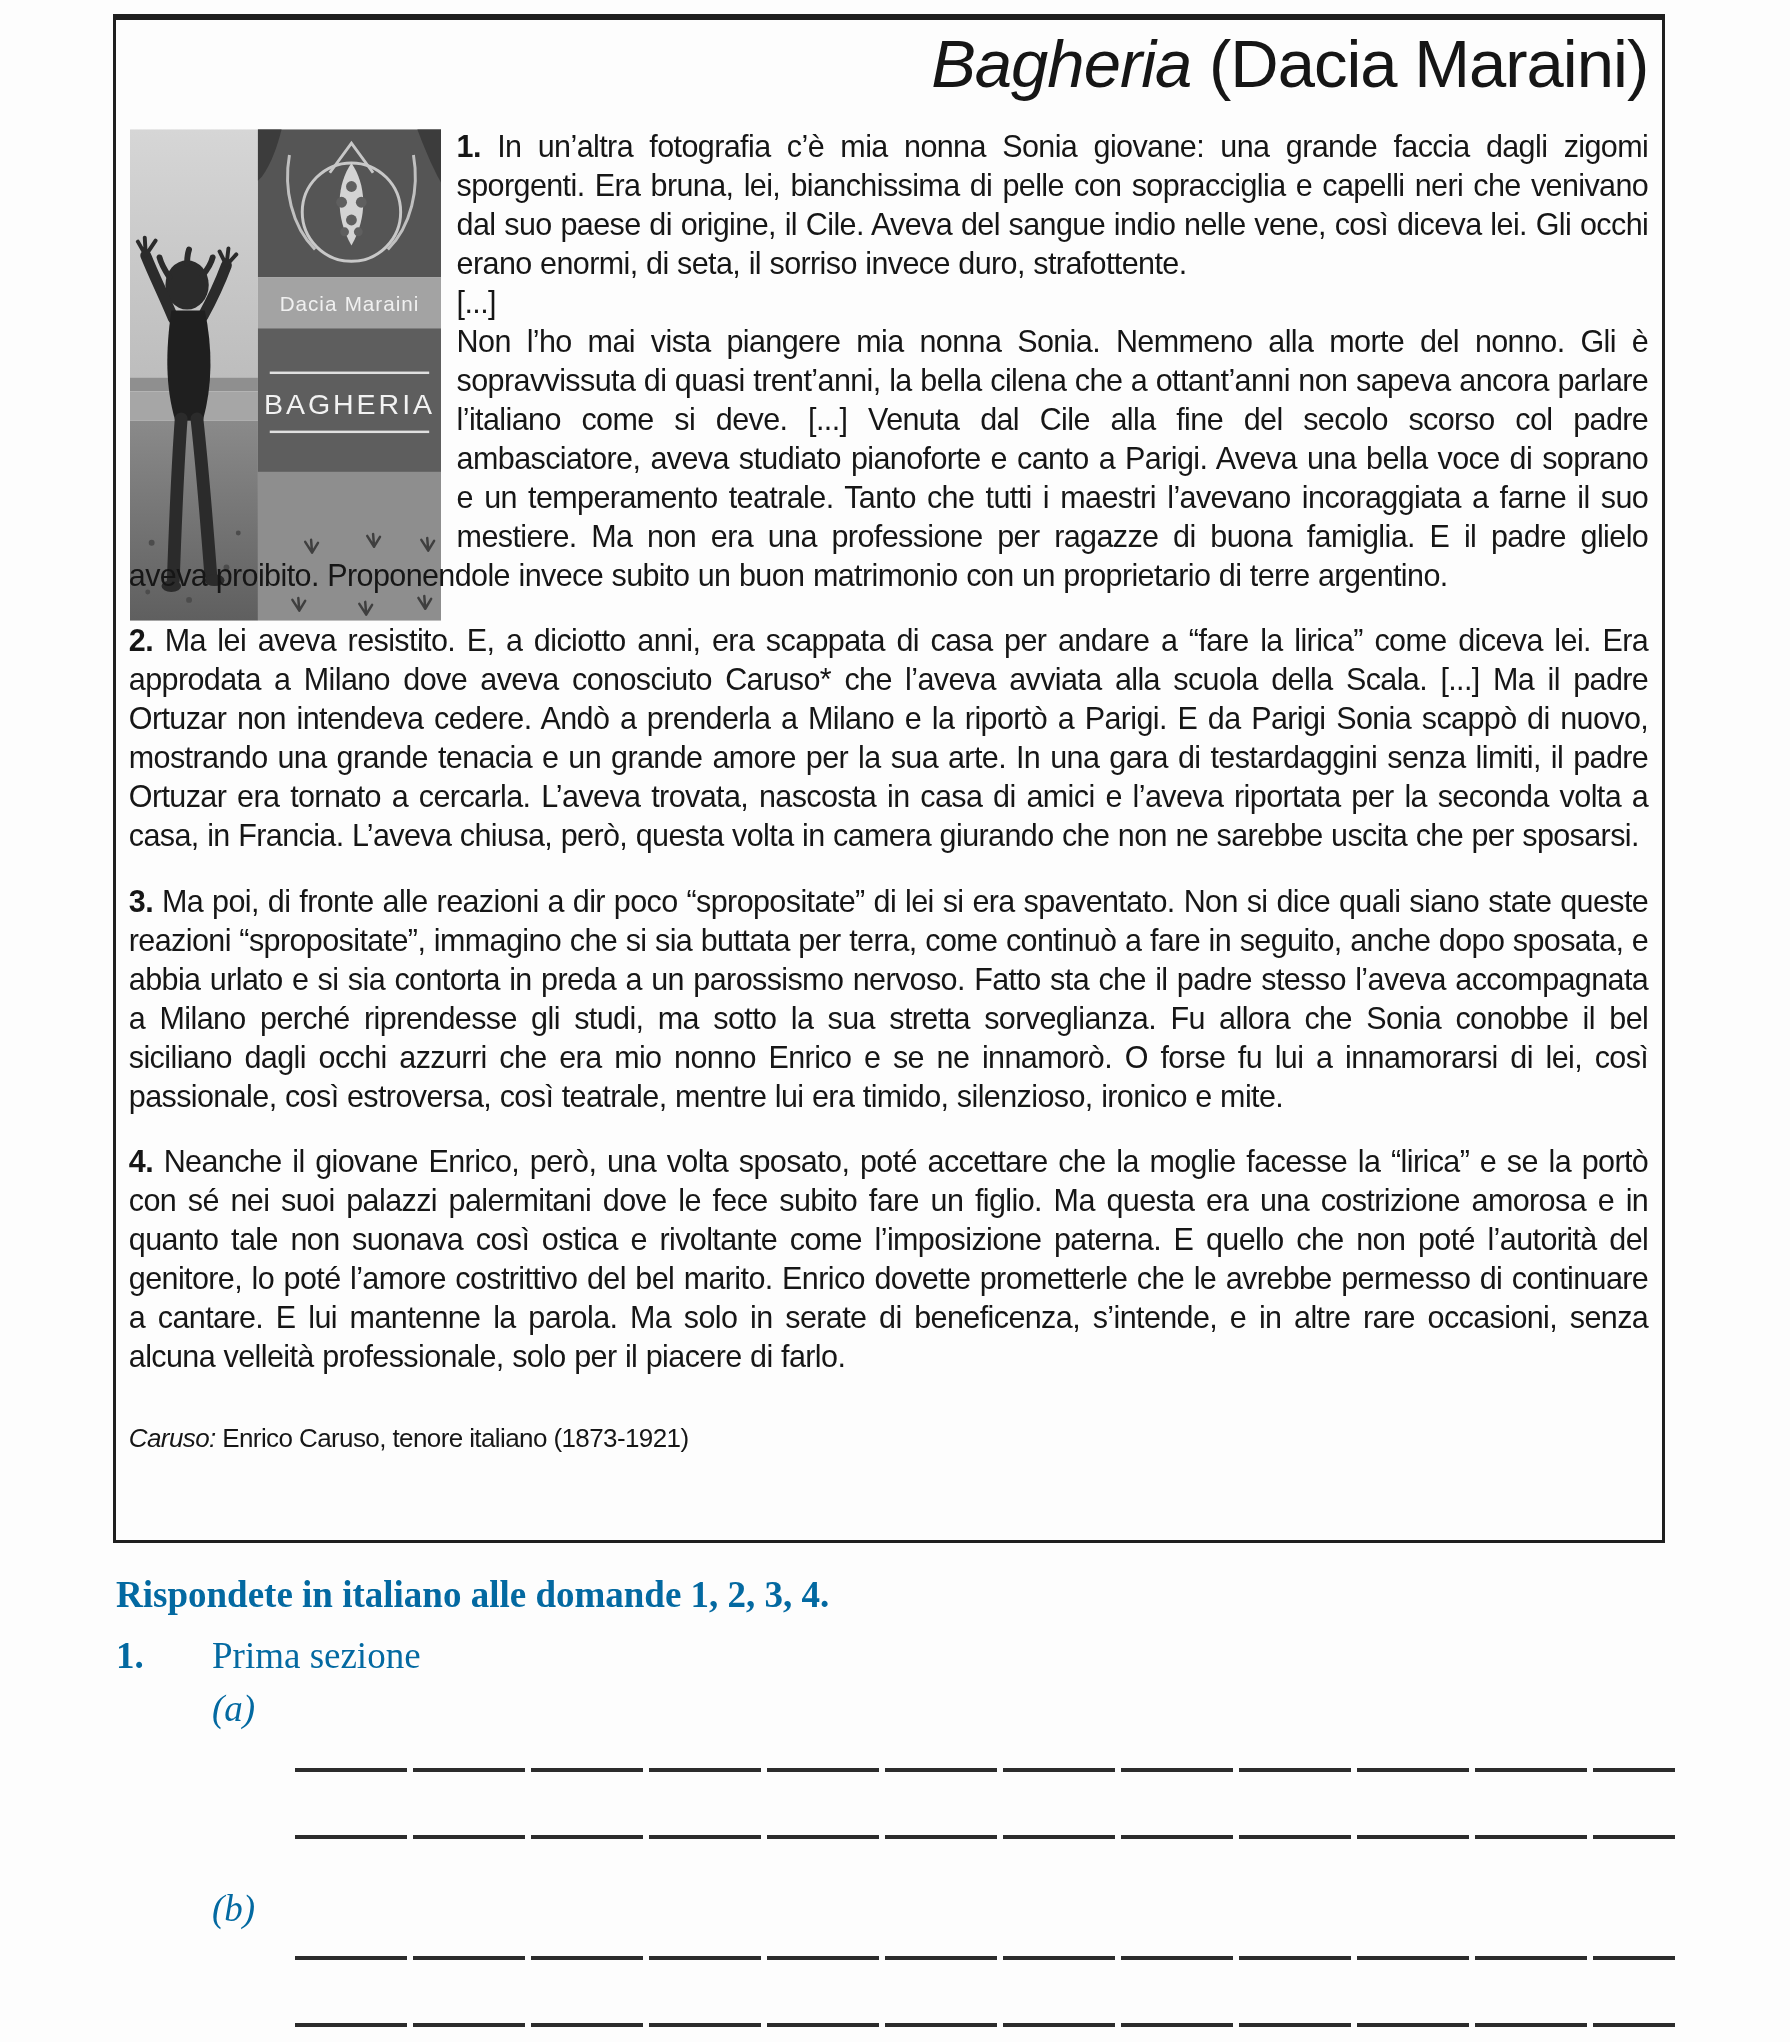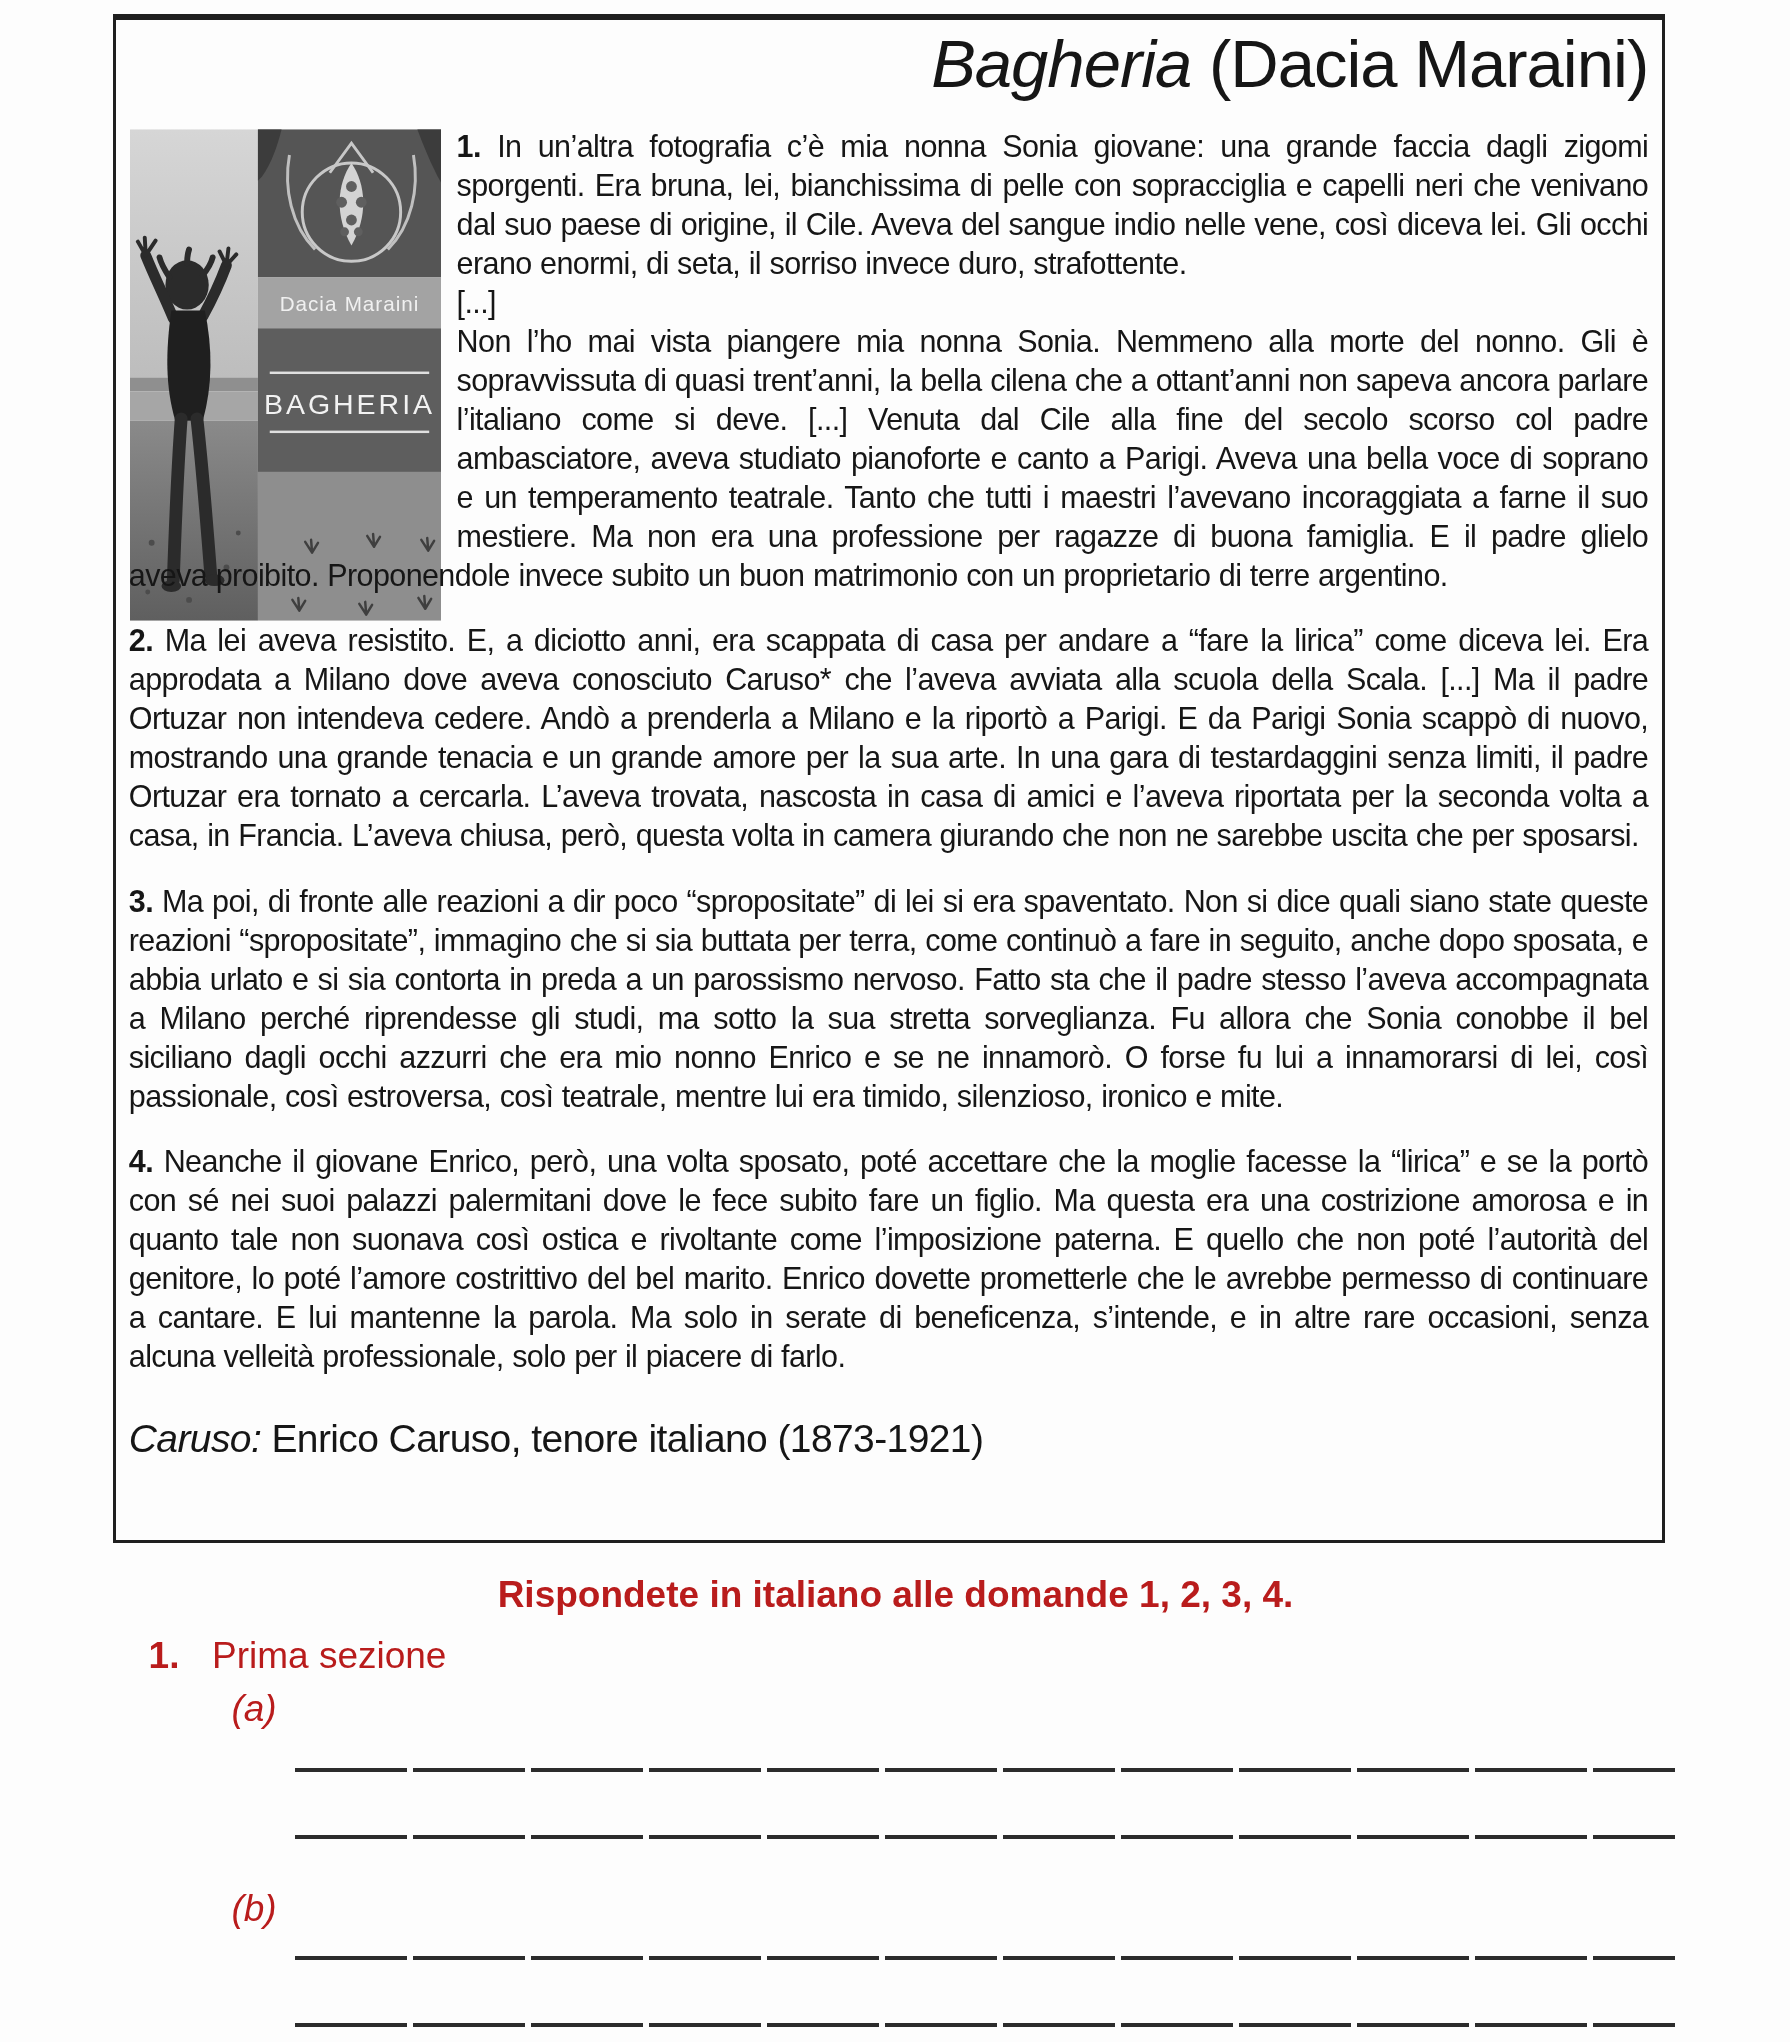--- a/index.html
+++ b/index.html
@@ -44,35 +44,34 @@
   .pnum { font-weight: bold; }
 
   .cover {
     float: left;
     width: 311px; height: 391px;
     margin: 2px 15.8px 9.9px 1px;
   }
   .cover svg { display: block; }
 
   .footnote {
-    font-size: 39px;
+    font-size: 26px;
     line-height: 39px;
     letter-spacing: -0.6px;
     margin: 43px 0 3.9px;
     clear: both;
   }
 
   
   .questions {
     margin: 29.6px 116px 0 116px;
-    font-family: Liberation Sans, sans-serif;
+    font-family: Liberation Serif, serif;
     font-size: 37px;
     line-height: 45px;
-    color: #b91c1c;
-    text-align: center;
+    color: #0369a1;
   }
   .instruction { font-weight: bold; }
   .row { display: flex; align-items: baseline; }
   .q-section-row { margin-top: 15.8px; }
   .q-num { width: 96px; font-weight: bold; flex: 0 0 auto; }
   .indent { width: 96px; flex: 0 0 auto; }
   .q-label { width: 84px; font-style: italic; flex: 0 0 auto; }
   .q-item-row { margin-top: 7.9px; }
   .qb-row { margin-top: 47px; }
   .ans-line {

